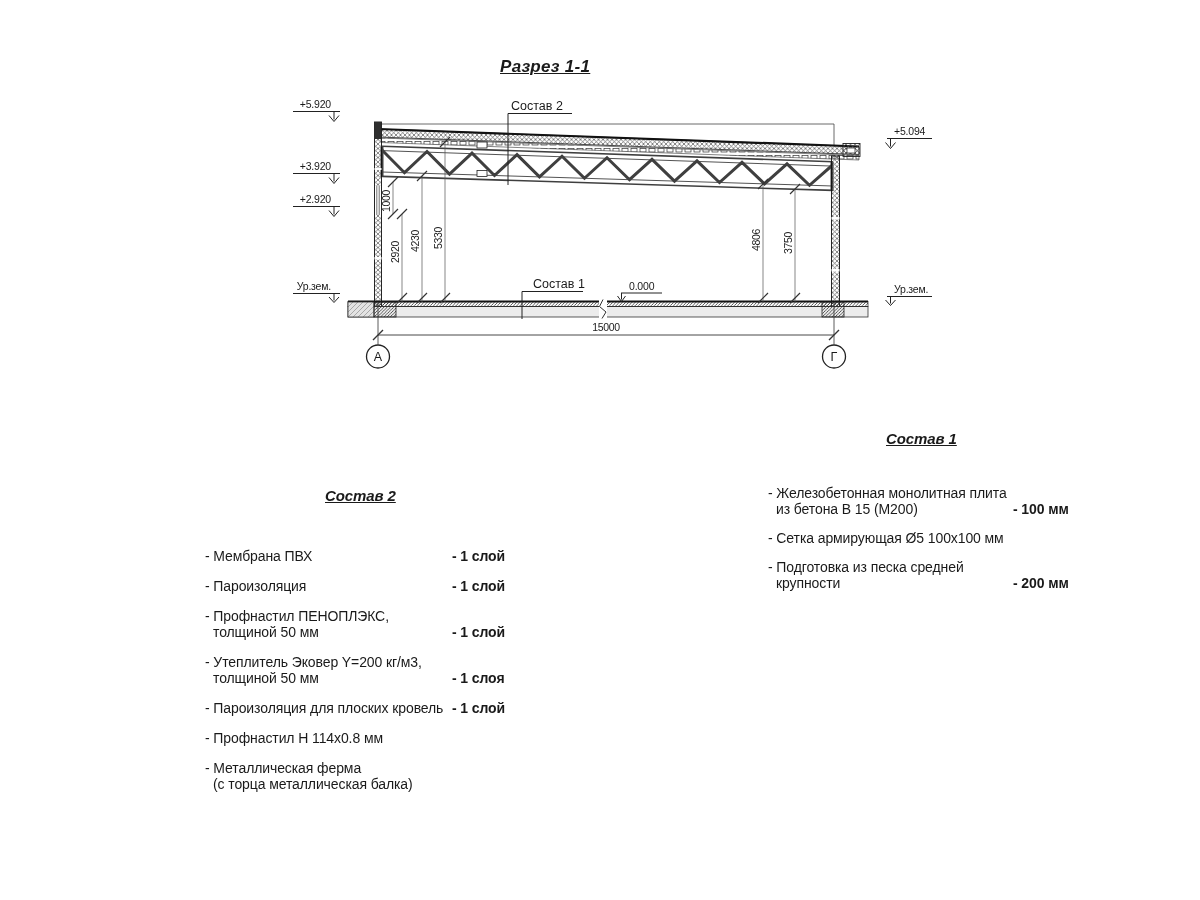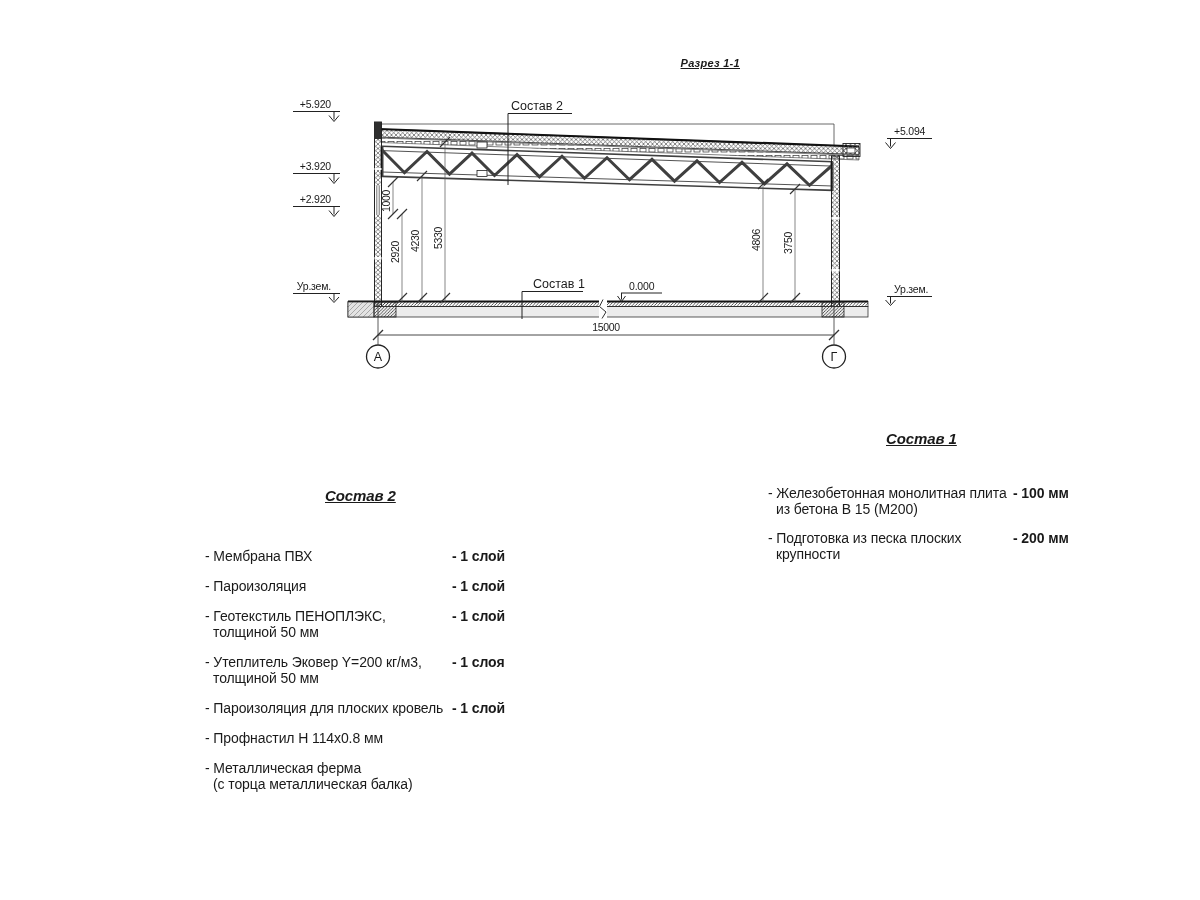--- a/index.html
+++ b/index.html
@@ -2,38 +2,38 @@
 <html><head>
 <meta charset="utf-8">
 <style>
   html,body{margin:0;padding:0;}
   body{
     width:1200px;height:900px;position:relative;overflow:hidden;
     background:#ffffff;color:#1a1a1a;
     font-family:"Liberation Sans",sans-serif;
   }
   .title{
-    position:absolute;left:500px;top:57px;width:240px;text-align:right;
-    font-style:italic;font-weight:600;font-size:11px;
+    position:absolute;left:500px;top:57px;width:240px;text-align:left;
+    font-style:italic;font-weight:600;font-size:17px;
     text-decoration:underline;letter-spacing:.3px;
   }
   svg.drw{position:absolute;left:0;top:0;}
   .dtx{font-family:"Liberation Sans",sans-serif;font-size:10.5px;fill:#1a1a1a;letter-spacing:-.2px;}
   .dim{font-family:"Liberation Sans",sans-serif;font-size:10.5px;fill:#222;letter-spacing:-.3px;}
   .cal{font-family:"Liberation Sans",sans-serif;font-size:12.5px;fill:#1a1a1a;}
   .axl{font-family:"Liberation Sans",sans-serif;font-size:12.5px;fill:#1a1a1a;}
   .complist{position:absolute;font-size:14px;line-height:16px;letter-spacing:-.1px;}
   .comphead{font-style:italic;font-weight:600;font-size:15px;text-decoration:underline;display:inline-block;}
   #comp2{left:205px;top:488px;width:320px;}
   #comp2 .comphead{margin-left:120px;margin-bottom:0;}
   #comp2 .items{margin-top:44px;}
   #comp1{left:768px;top:431px;width:320px;}
   #comp1 .comphead{margin-left:118px;margin-bottom:0;}
   #comp1 .items{margin-top:38px;}
-  .item{display:flex;margin-bottom:14px;}
+  .item{display:flex;align-items:flex-end;margin-bottom:14px;}
   #comp1 .item{margin-bottom:13px;}
   .nm{flex:none;}
   #comp2 .nm{width:247px;}
   #comp1 .nm{width:245px;}
   .l2{display:block;padding-left:8px;}
   .qty{flex:none;white-space:pre;font-weight:bold;}
 </style>
 </head>
 <body>
 
@@ -161,21 +161,21 @@
   <div class="items">
     <div class="item">
       <span class="nm"><span>- Мембрана ПВХ</span></span>
       <span class="qty">- 1 слой</span>
     </div>
     <div class="item">
       <span class="nm"><span>- Пароизоляция</span></span>
       <span class="qty">- 1 слой</span>
     </div>
     <div class="item">
-      <span class="nm"><span>- Геотекстиль ПЕНОПЛЭКС,</span><span class="l2">толщиной 50 мм</span></span>
+      <span class="nm"><span>- Профнастил ПЕНОПЛЭКС,</span><span class="l2">толщиной 50 мм</span></span>
       <span class="qty">- 1 слой</span>
     </div>
     <div class="item">
       <span class="nm"><span>- Утеплитель Эковер Y=200 кг/м3,</span><span class="l2">толщиной 50 мм</span></span>
       <span class="qty">- 1 слоя</span>
     </div>
     <div class="item">
       <span class="nm"><span>- Пароизоляция для плоских кровель</span></span>
       <span class="qty">- 1 слой</span>
     </div>
@@ -191,17 +191,21 @@
 </div>
 
 <div class="complist" id="comp1">
   <span class="comphead">Состав 1</span>
   <div class="items">
     <div class="item">
       <span class="nm"><span>- Железобетонная  монолитная плита</span><span class="l2">из бетона В 15 (М200)</span></span>
       <span class="qty">- 100 мм</span>
     </div>
     <div class="item">
-      <span class="nm"><span>- Подготовка из песка плоских</span><span class="l2">крупности</span></span>
+      <span class="nm"><span>- Сетка армирующая Ø5 100х100 мм</span></span>
+      <span class="qty"></span>
+    </div>
+    <div class="item">
+      <span class="nm"><span>- Подготовка из песка средней</span><span class="l2">крупности</span></span>
       <span class="qty">- 200 мм</span>
     </div>
   </div>
 </div>
 
 </body></html>

